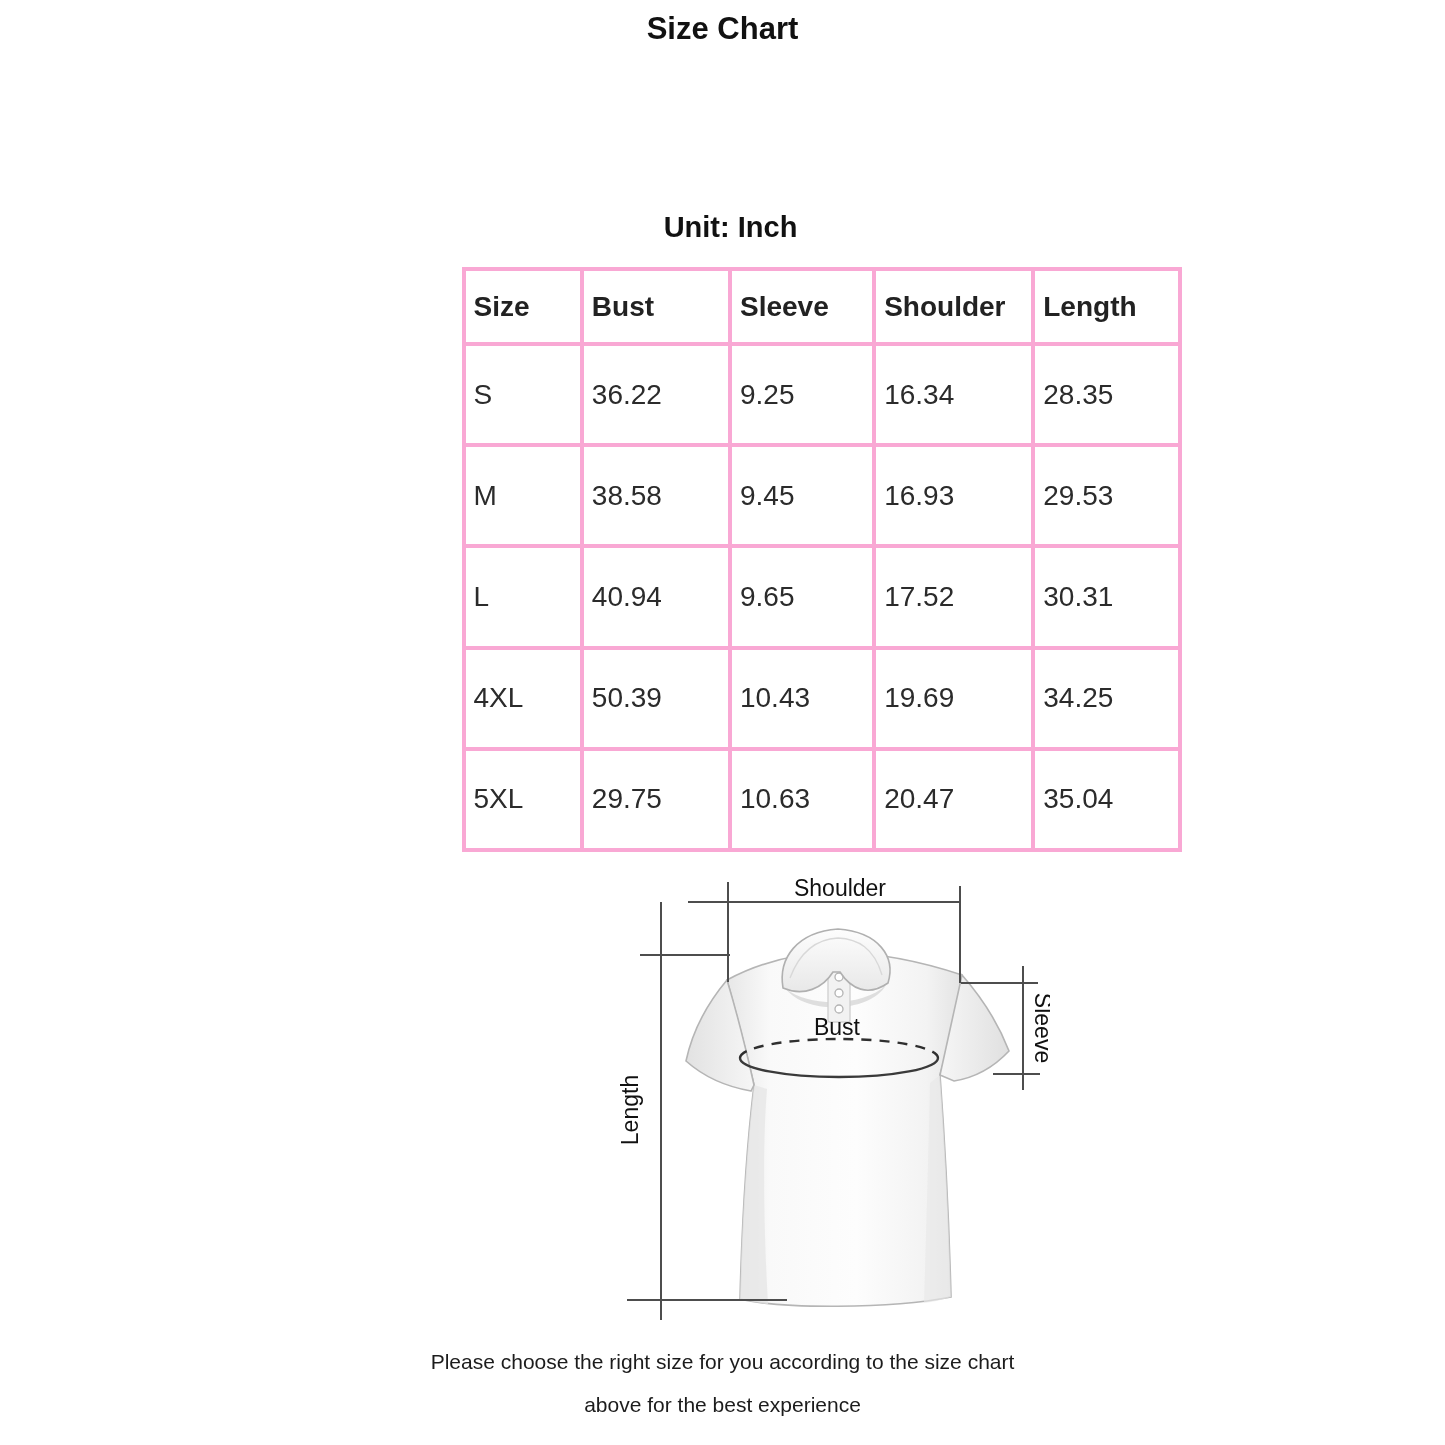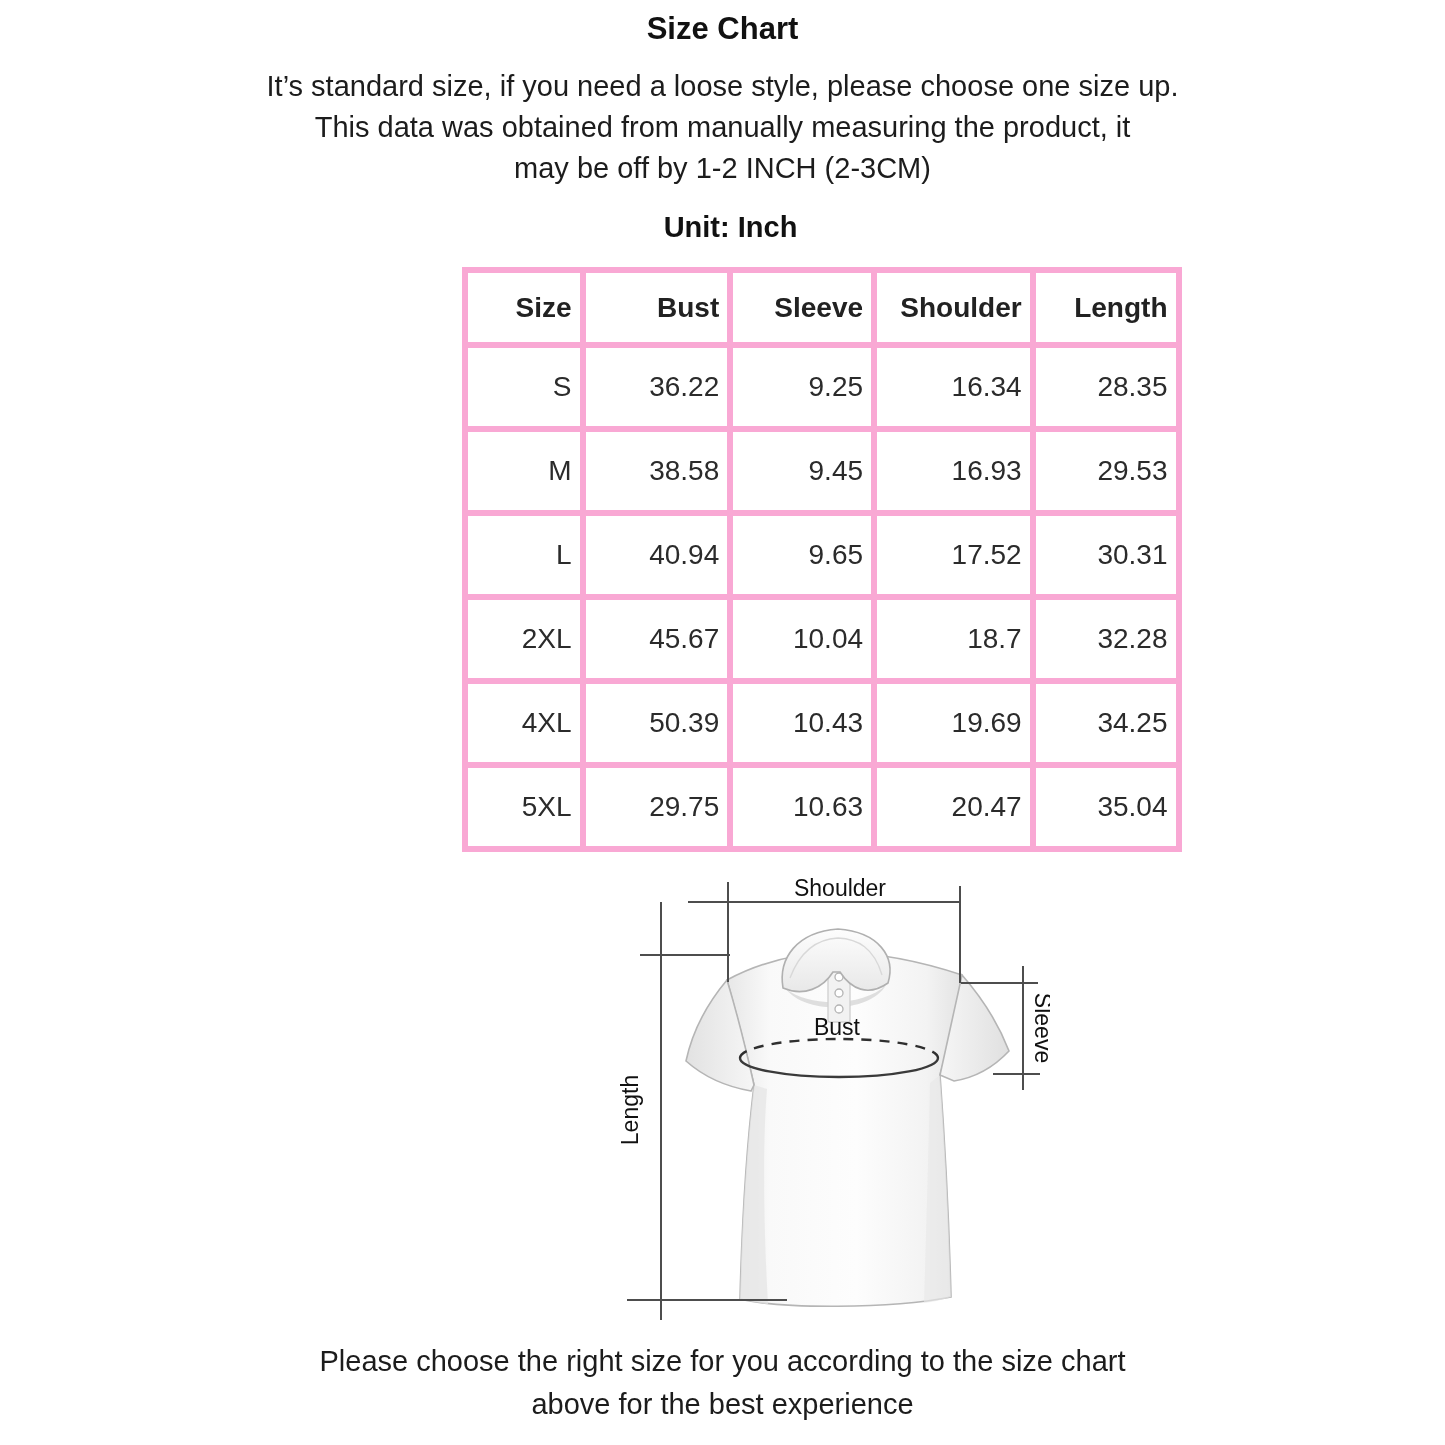--- a/index.html
+++ b/index.html
@@ -18,48 +18,43 @@
   }
   .unit {
     position:absolute; top:211px; left:8px; width:100%;
     text-align:center; font-size:29px; font-weight:bold; color:#111;
   }
   table.size-table {
     position:absolute; left:362px; top:267px; width:720px; height:585px;
     border-collapse:collapse; table-layout:fixed;
   }
   .size-table th, .size-table td {
-    border:6px solid #f9a8d4; text-align:right; vertical-align:middle;
+    border:4px solid #f9a8d4; text-align:left; vertical-align:middle;
     font-size:28px; color:#2b2b2b; padding:8px;
   }
   .size-table thead tr { height:75px; }
   .size-table tbody tr { height:64px; }
   .size-table th { font-weight:bold; color:#222; }
   .diagram { position:absolute; left:490px; top:875px; width:460px; height:450px; }
   .diagram text {
     font-family:"Liberation Sans", sans-serif; font-size:23px; fill:#111;
   }
   .measure { stroke:#4d4d4d; stroke-width:2; fill:none; }
   .footer {
     position:absolute; top:1340px; left:0; width:100%;
-    text-align:center; font-size:29px; line-height:43px; color:#1c1c1c;
+    text-align:center; font-size:21px; line-height:43px; color:#1c1c1c;
   }
 </style>
 </head>
 <body>
 
 <div class="page">
 
   <div class="title">Size Chart</div>
 
-  <div class="desc">
-    <div>It’s standard size, if you need a loose style, please choose one size up.</div>
-    <div>This data was obtained from manually measuring the product, it</div>
-    <div>may be off by 1-2 INCH (2-3CM)</div>
-  </div>
 
   <div class="unit">Unit: Inch</div>
 
   <table class="size-table">
     <colgroup>
       <col style="width:16.53%">
         <col style="width:20.69%">
         <col style="width:20.14%">
       <col style="width:22.22%">
         <col style="width:20.42%">
@@ -87,27 +82,20 @@
         <td>9.45</td>
         <td>16.93</td>
         <td>29.53</td>
       </tr>
       <tr>
         <td>L</td>
         <td>40.94</td>
         <td>9.65</td>
         <td>17.52</td>
         <td>30.31</td>
-      </tr>
-      <tr>
-        <td>2XL</td>
-        <td>45.67</td>
-        <td>10.04</td>
-        <td>18.7</td>
-        <td>32.28</td>
       </tr>
       <tr>
         <td>4XL</td>
         <td>50.39</td>
         <td>10.43</td>
         <td>19.69</td>
         <td>34.25</td>
       </tr>
       <tr>
         <td>5XL</td>

